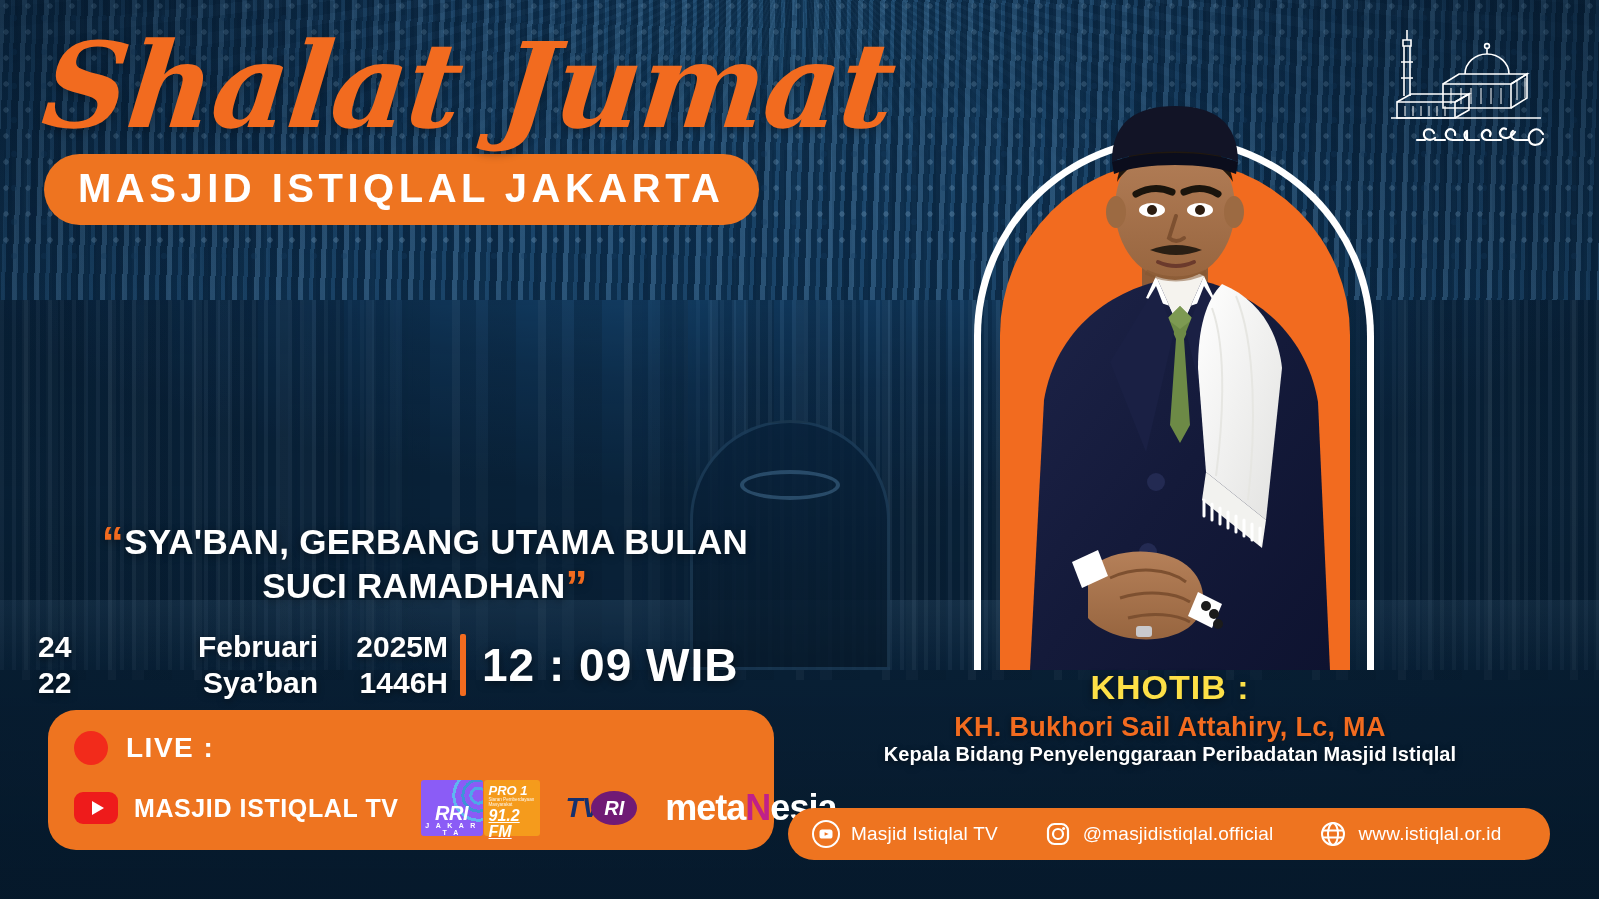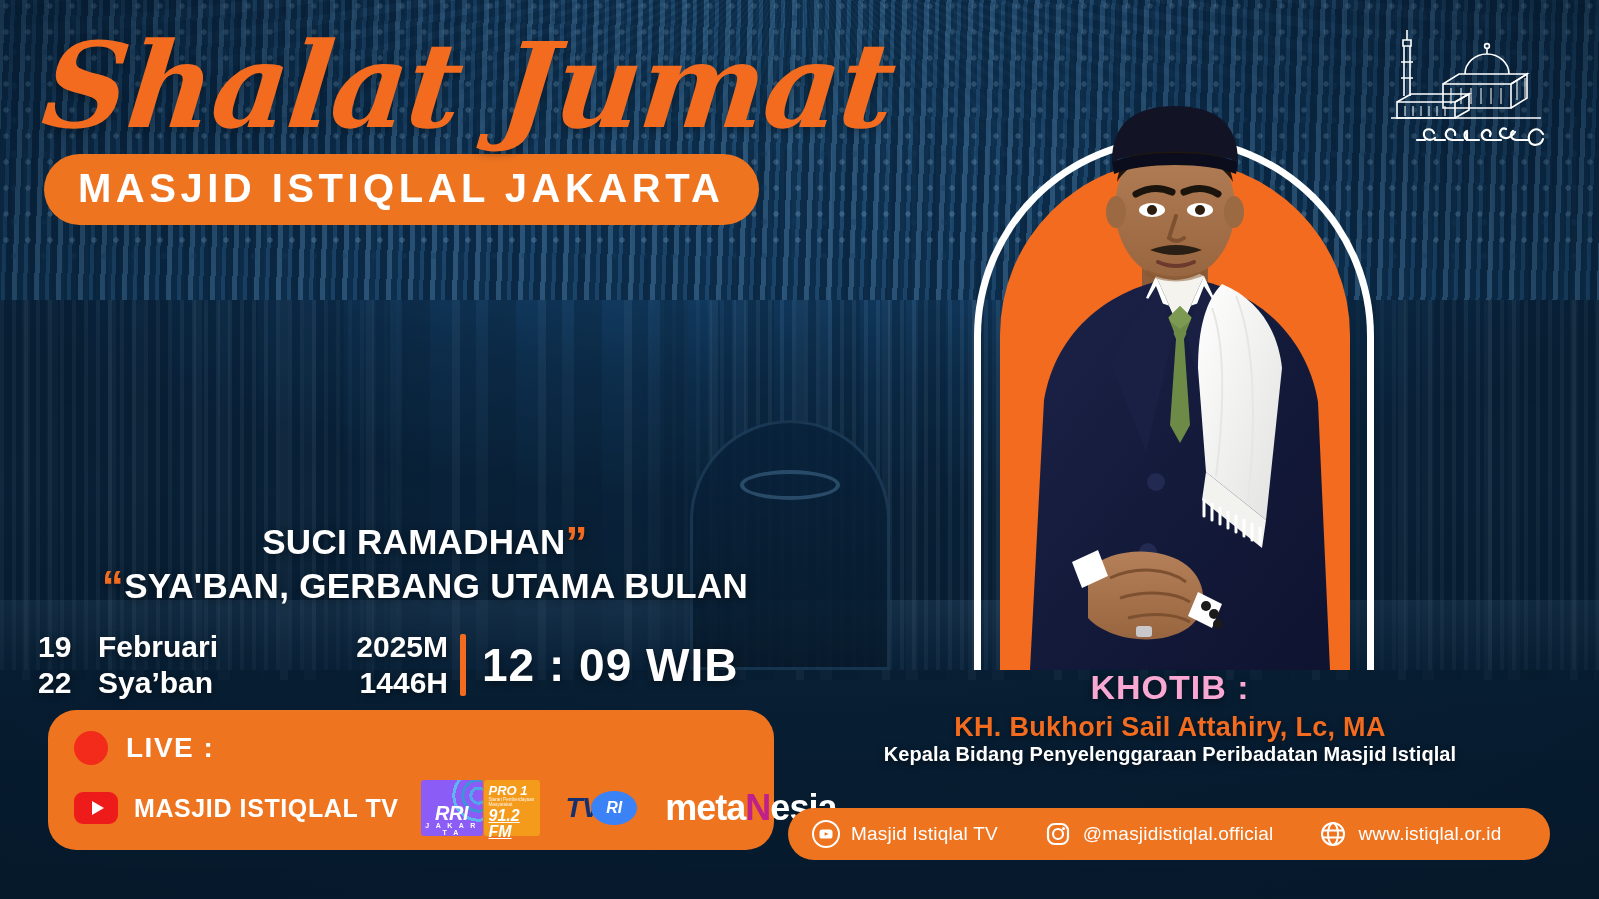--- a/index.html
+++ b/index.html
@@ -175,21 +175,21 @@
     display:flex; align-items:center; gap:0px;
   }
   .date-grid {
     display:grid;
     grid-template-columns:60px 220px 130px;
     row-gap:2px;
     font-size:30px; font-weight:700; color:#fff;
     text-shadow:0 2px 7px rgba(0,0,0,.5);
   }
   .date-grid .c1 { text-align:left; }
-  .date-grid .c2 { text-align:left; }
+  .date-grid .c2 { text-align:right; }
   .date-grid .c3 { text-align:right; }
   .time-sep {
     width:6px; height:62px; background:#F26B1F;
     margin:0 16px 0 12px; border-radius:2px;
   }
   .time-text {
     font-size:46px; font-weight:700; color:#fff; letter-spacing:1px;
     text-shadow:0 2px 8px rgba(0,0,0,.5);
     white-space:nowrap;
   }
@@ -242,23 +242,23 @@
     display:flex; flex-direction:column; justify-content:space-between;
     padding:4px 4px 5px 5px;
   }
   .rri-right .pro1 { color:#fff; font-size:13px; font-weight:700; font-style:italic; line-height:1; }
   .rri-right .tag { color:#fff; font-size:4.6px; line-height:1.15; opacity:.9; }
   .rri-right .fm { color:#fff; font-size:16px; font-weight:700; font-style:italic; line-height:1;text-decoration:underline; }
 
   .tvri-logo { display:flex; align-items:center; margin-left:10px; flex:none; }
   .tvri-tv { color:#14306E; font-size:28px; font-weight:700; font-style:italic; letter-spacing:-1px; }
   .tvri-ri {
-    background:#3b82f6; color:#fff; border-radius:50%;
+    background:#701a75; color:#fff; border-radius:50%;
     width:46px; height:34px; display:flex; align-items:center; justify-content:center;
-    font-size:16px; font-weight:700; font-style:italic; margin-left:-8px;
+    font-size:20px; font-weight:700; font-style:italic; margin-left:-8px;
   }
   .meta-logo { margin-left:12px; font-size:36px; font-weight:700; color:#fff; letter-spacing:-1px; white-space:nowrap; flex:none; }
   .meta-logo .n { color:#C0208A; }
 
   
   .portrait-wrap { position:absolute; left:960px; top:100px; width:440px; height:570px; }
   .arch-orange {
     position:absolute; left:40px; top:60px; width:350px; height:510px;
     background:#F26B1F;
     border-radius:175px 175px 0 0;
@@ -271,21 +271,21 @@
   }
   .person { position:absolute; left:0; top:0; width:440px; height:570px; }
   .person svg { width:100%; height:100%; display:block; }
 
   
   .khotib {
     position:absolute; left:790px; top:668px; width:760px;
     text-align:center;
   }
   .khotib-label {
-    font-size:34px; font-weight:700; color:#f9a8d4; letter-spacing:1px;
+    font-size:34px; font-weight:700; color:#fde047; letter-spacing:1px;
     text-shadow:0 2px 8px rgba(0,0,0,.5);
   }
   .khotib-name {
     margin-top:5px;
     font-size:27px; font-weight:700; color:#F26B1F; letter-spacing:.3px;
     text-shadow:0 2px 6px rgba(0,0,0,.45);
   }
   .khotib-role {
     margin-top:0;
     font-size:20px; font-weight:700; color:#fff; letter-spacing:.1px;
@@ -370,27 +370,27 @@
   </div>
 
   <div class="headline">
     <div class="headline-script">Shalat Jumat</div>
     <div class="headline-bar">
       <span>MASJID ISTIQLAL JAKARTA</span>
     </div>
   </div>
 
   <div class="quote">
+    <div class="quote-text"><span class="qmark">“</span><span>SYA'BAN, GERBANG UTAMA BULAN</span></div>
     <div class="quote-text"><span>SUCI RAMADHAN</span><span class="qmark">”</span></div>
-    <div class="quote-text"><span class="qmark">“</span><span>SYA'BAN, GERBANG UTAMA BULAN</span></div>
   </div>
 
   <div class="datetime">
     <div class="date-grid">
-      <div class="c1">19</div>
+      <div class="c1">24</div>
       <div class="c2">Februari</div>
       <div class="c3">2025M</div>
       <div class="c1">22</div>
       <div class="c2">Sya’ban</div>
       <div class="c3">1446H</div>
     </div>
     <div class="time-sep"></div>
     <div class="time-text">12 : 09 WIB</div>
   </div>
 

